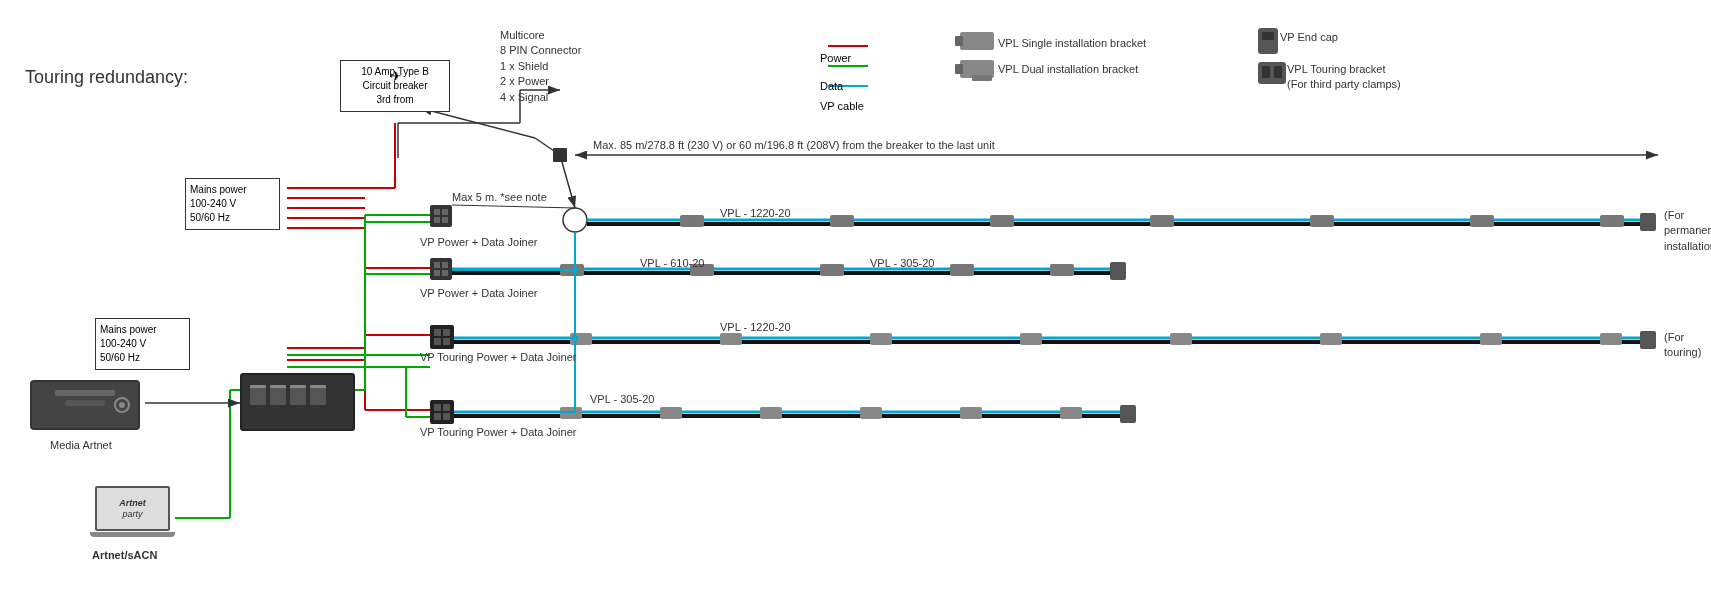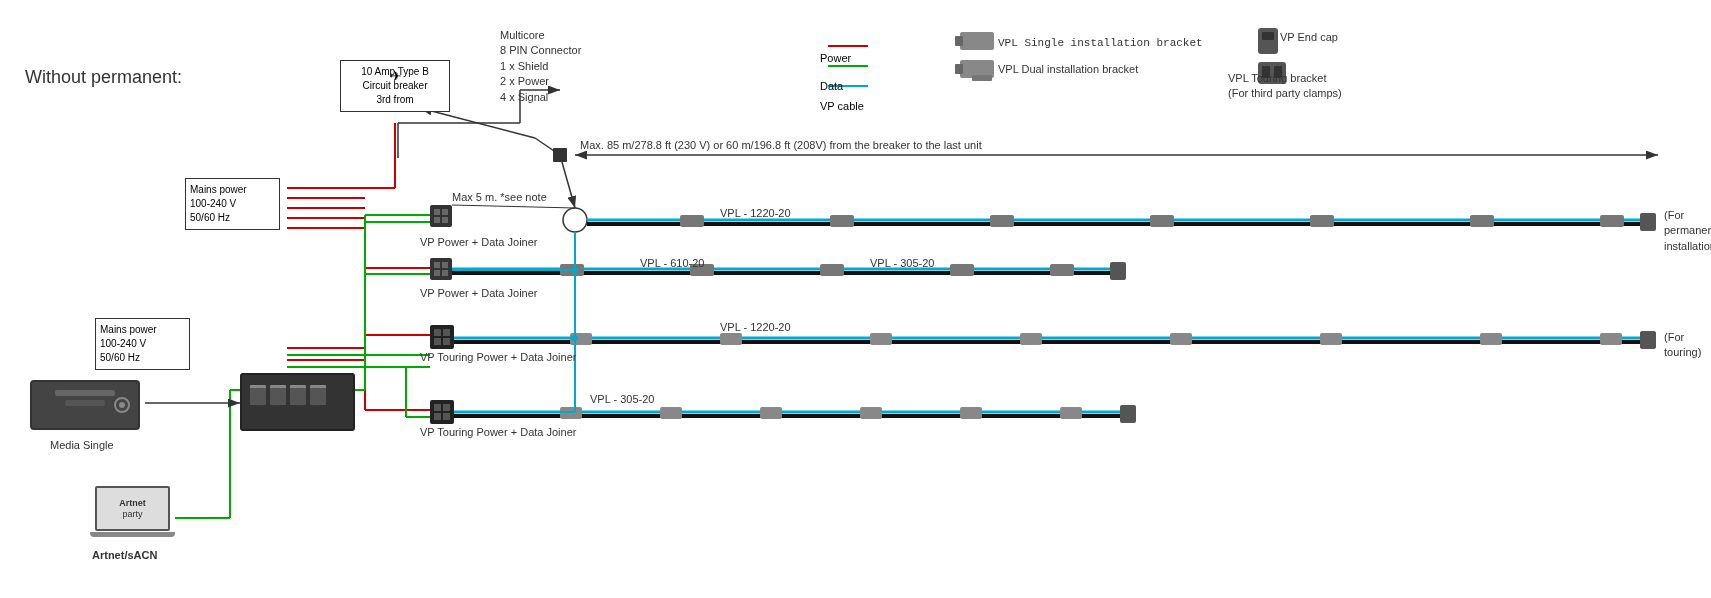--- a/index.html
+++ b/index.html
@@ -234,21 +234,21 @@
     <line x1="575" y1="338" x2="454" y2="338" stroke="#00aacc" stroke-width="2"></line>
 
     <line x1="575" y1="338" x2="575" y2="412" stroke="#00aacc" stroke-width="2"></line>
     <line x1="575" y1="412" x2="454" y2="412" stroke="#00aacc" stroke-width="2"></line>
 
     <circle cx="575" cy="270" r="3" fill="#00aacc"></circle>
     <circle cx="575" cy="338" r="3" fill="#00aacc"></circle>
 
   </svg>
 
-  <div class="label" style="top:65px; left:25px; font-size:18px; font-weight:300;">Without permanent:</div>
+  <div class="label" style="top:65px; left:25px; font-size:18px; font-weight:300;">Touring redundancy:</div>
 
   <div class="box" style="top:60px; left:340px; width:110px;">
     <div>10 Amp Type B</div>
     <div>Circuit breaker</div>
     <div>3rd from</div>
   </div>
 
   <div style="position:absolute; top:68px; left:390px; font-size:14px; transform:rotate(0deg);">✈</div>
 
   <div class="label" style="top:28px; left:500px;">
@@ -257,21 +257,21 @@
     <div>1 x Shield</div>
     <div>2 x Power</div>
     <div>4 x Signal</div>
   </div>
 
   <div class="label" style="top:190px; left:452px;">
     <div>Max 5 m.
 *see note</div>
   </div>
 
-  <div class="label" style="top:138px; left:580px;">Max. 85 m/278.8 ft (230 V) or 60 m/196.8 ft (208V) from the breaker to the last unit</div>
+  <div class="label" style="top:138px; left:593px;">Max. 85 m/278.8 ft (230 V) or 60 m/196.8 ft (208V) from the breaker to the last unit</div>
 
   <div class="box" style="top:178px; left:185px; width:95px; text-align:left;">
     <div>Mains power</div>
     <div>100-240 V</div>
     <div>50/60 Hz</div>
   </div>
 
   <div class="label" style="top:235px; left:420px;">
     <div>VP Power + Data Joiner</div>
   </div>
@@ -312,35 +312,35 @@
 
   <div class="label" style="top:392px; left:590px;">VPL - 305-20</div>
 
   <div style="position:absolute; top:380px; left:30px; width:110px; height:50px; background:#444; border-radius:4px; border:2px solid #333;">
     <div style="width:60px; height:6px; background:#666; margin:8px auto 4px; border-radius:2px;"></div>
     <div style="width:40px; height:6px; background:#555; margin:0 auto; border-radius:2px;"></div>
     <div style="position:absolute; right:8px; top:50%; transform:translateY(-50%); width:16px; height:16px; border:2px solid #888; border-radius:50%; display:flex; align-items:center; justify-content:center;">
       <div style="width:6px; height:6px; background:#888; border-radius:50%;"></div>
     </div>
   </div>
-  <div class="label" style="top:438px; left:50px;">Media Single</div>
+  <div class="label" style="top:438px; left:50px;">Media Artnet</div>
 
   <div style="position:absolute; top:373px; left:240px; width:115px; height:58px; background:#333; border-radius:3px; border:2px solid #222;">
     <div style="display:flex; gap:4px; padding:10px 8px;">
       <div style="width:16px; height:20px; background:#555; border-radius:1px; border-top:3px solid #888;"></div>
       <div style="width:16px; height:20px; background:#555; border-radius:1px; border-top:3px solid #888;"></div>
       <div style="width:16px; height:20px; background:#555; border-radius:1px; border-top:3px solid #888;"></div>
       <div style="width:16px; height:20px; background:#555; border-radius:1px; border-top:3px solid #888;"></div>
     </div>
   </div>
 
   <div style="position:absolute; top:486px; left:90px; width:85px; height:55px;">
 
     <div style="width:75px; height:45px; background:#ddd; border:2px solid #555; border-radius:2px; margin:0 auto; display:flex; align-items:center; justify-content:center;">
-      <div style="font-size:7px; color:#333; text-align:center; line-height:1.2;">
+      <div style="font-size:7px; color:#333; text-align:center; line-height:1.2;font-style:italic;">
         <div style="font-size:9px; font-weight:bold;">Artnet</div>
         <div style="font-size:9px;">party</div>
       </div>
     </div>
 
     <div style="width:85px; height:5px; background:#888; border-radius:0 0 4px 4px; margin-top:1px;"></div>
   </div>
   <div class="label" style="top:548px; left:92px;font-weight:bold;">Artnet/sACN</div>
 
   <div style="position:absolute; top:52px; left:820px;">
@@ -349,19 +349,19 @@
       <span style="font-size:11px;">Power</span>
     </div>
     <div class="legend-item" style="display:flex; align-items:center; gap:8px; margin-bottom:8px;margin-top:16px;">
       <span style="font-size:11px;">Data</span>
     </div>
     <div class="legend-item" style="display:flex; align-items:flex-start; gap:8px;">
       <span style="font-size:11px;">VP cable</span>
     </div>
   </div>
 
-  <div class="label" style="top:36px; left:998px;font-family:Liberation Mono, monospace;">VPL Single installation bracket</div>
+  <div class="label" style="top:36px; left:998px;">VPL Single installation bracket</div>
   <div class="label" style="top:62px; left:998px;">VPL Dual installation bracket</div>
   <div class="label" style="top:30px; left:1280px;">VP End cap</div>
-  <div class="label" style="top:62px; left:1228px; white-space:pre-line;margin-top:9px;">VPL Touring bracket
+  <div class="label" style="top:62px; left:1287px; white-space:pre-line;">VPL Touring bracket
 (For third party clamps)</div>
 
 </div>
 
 </body></html>

